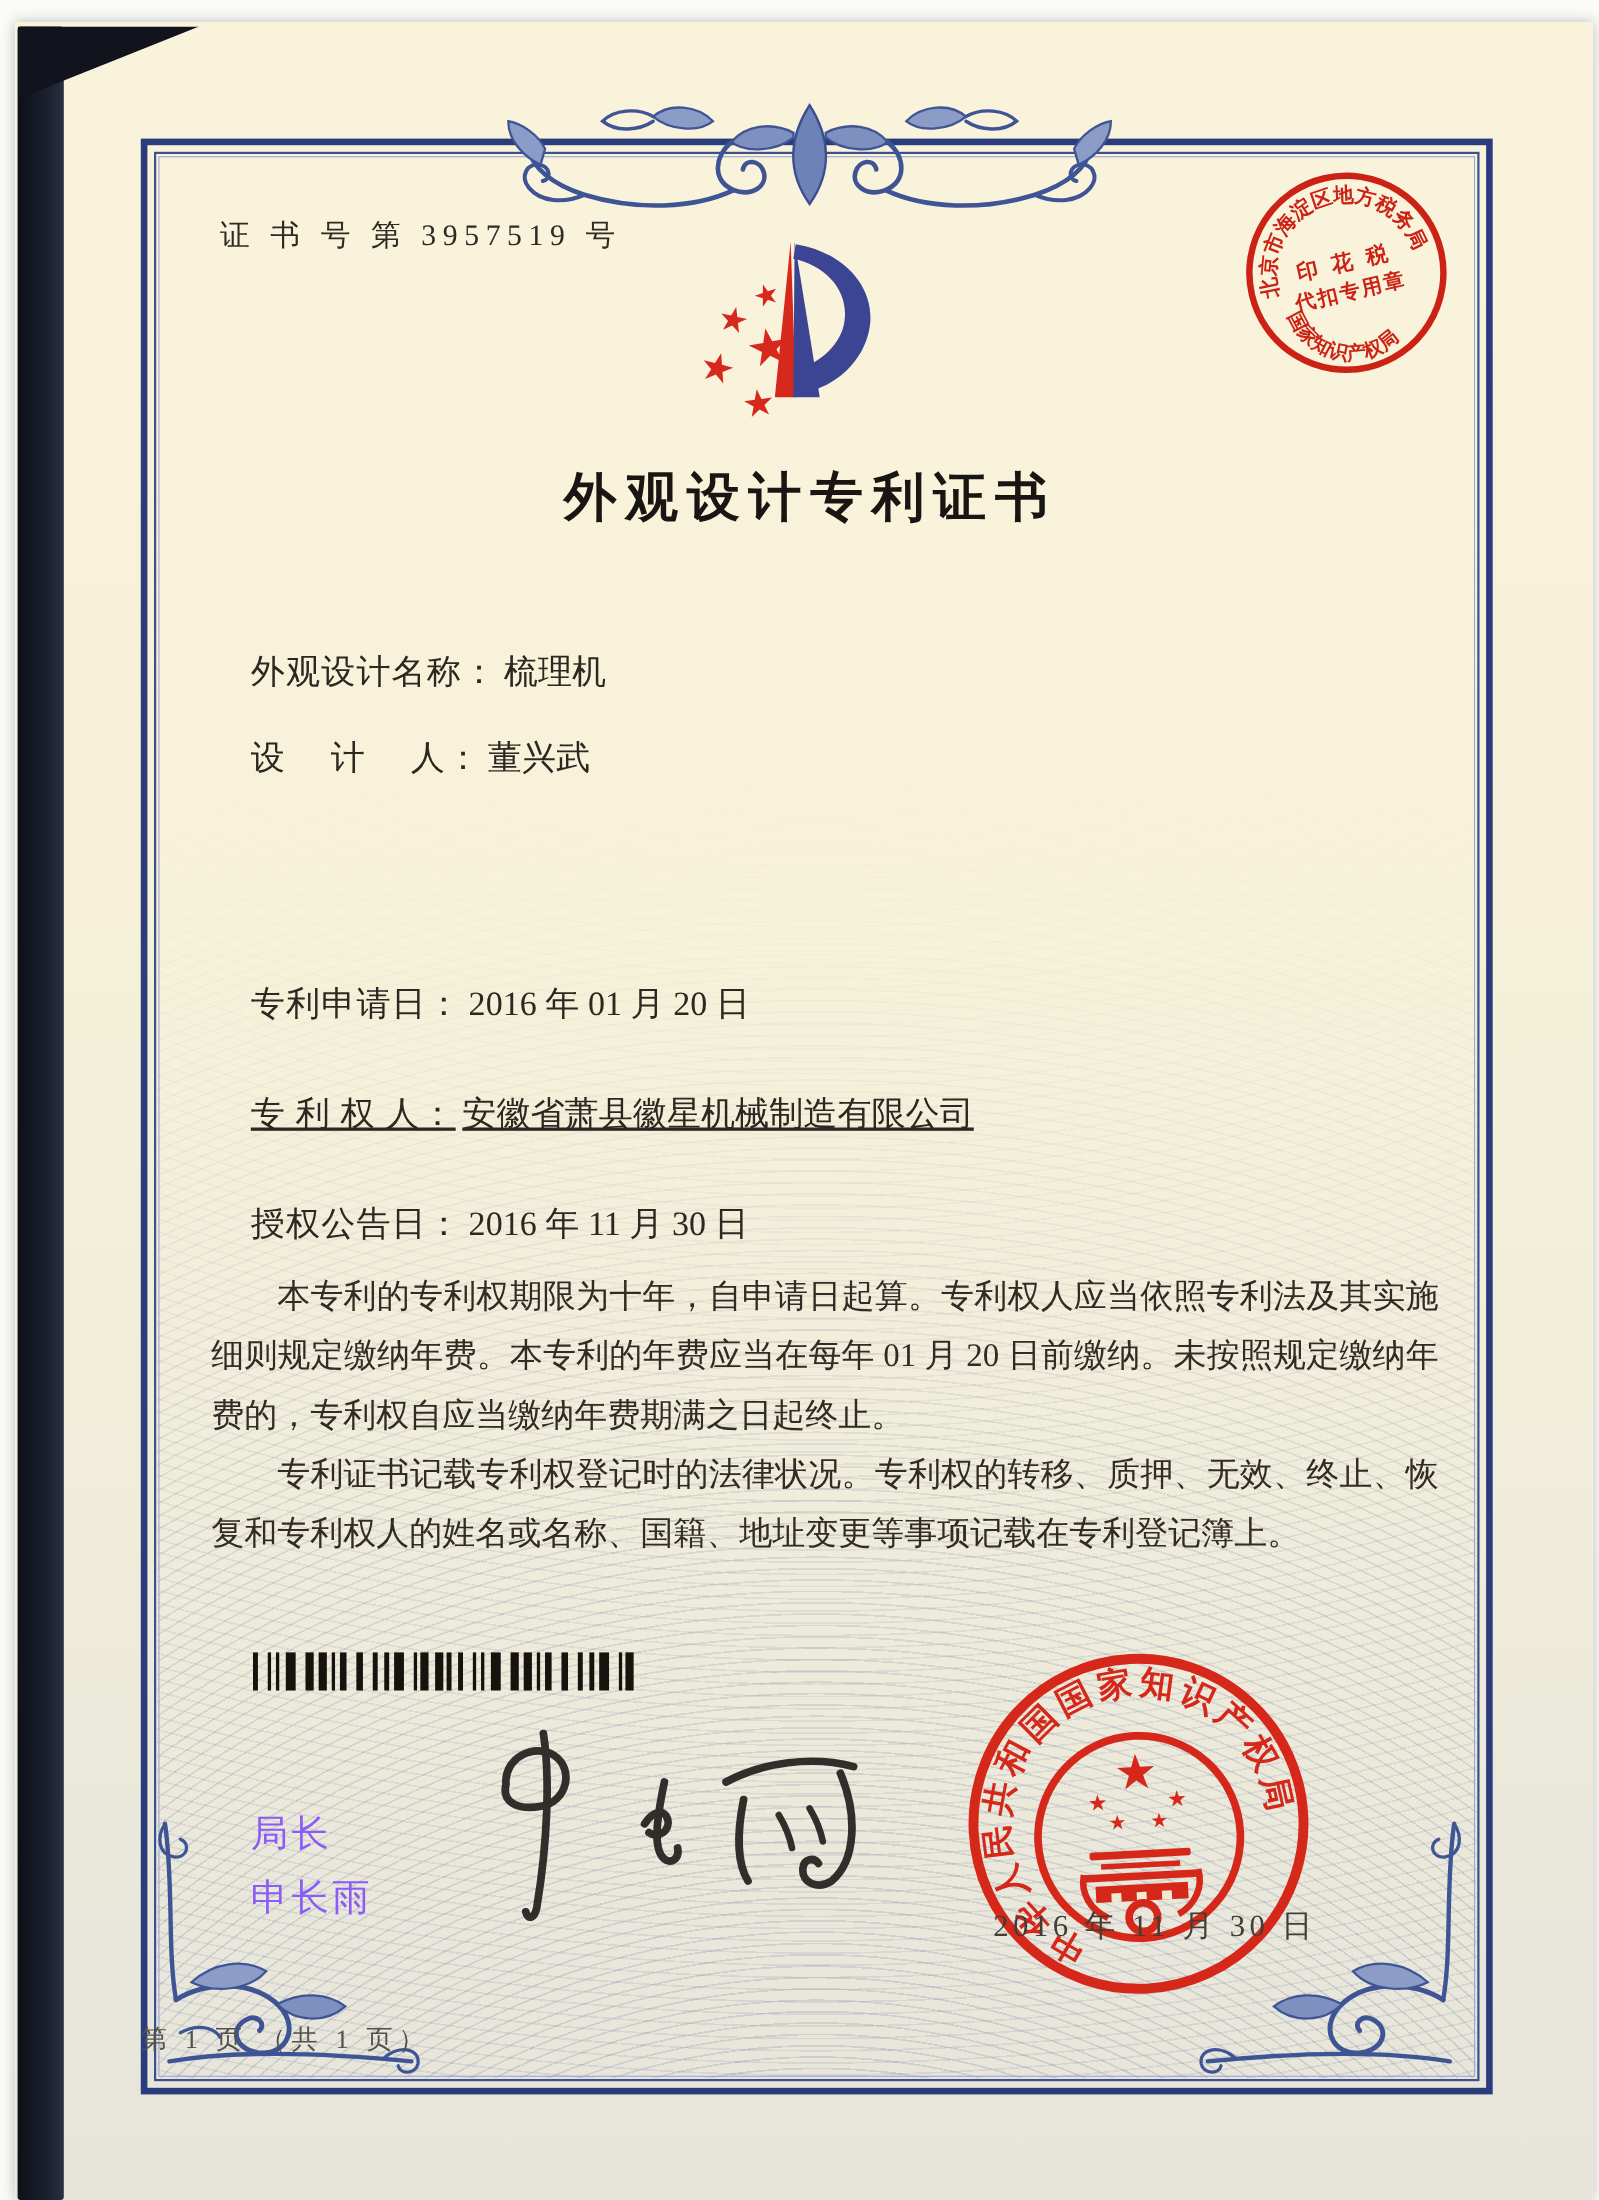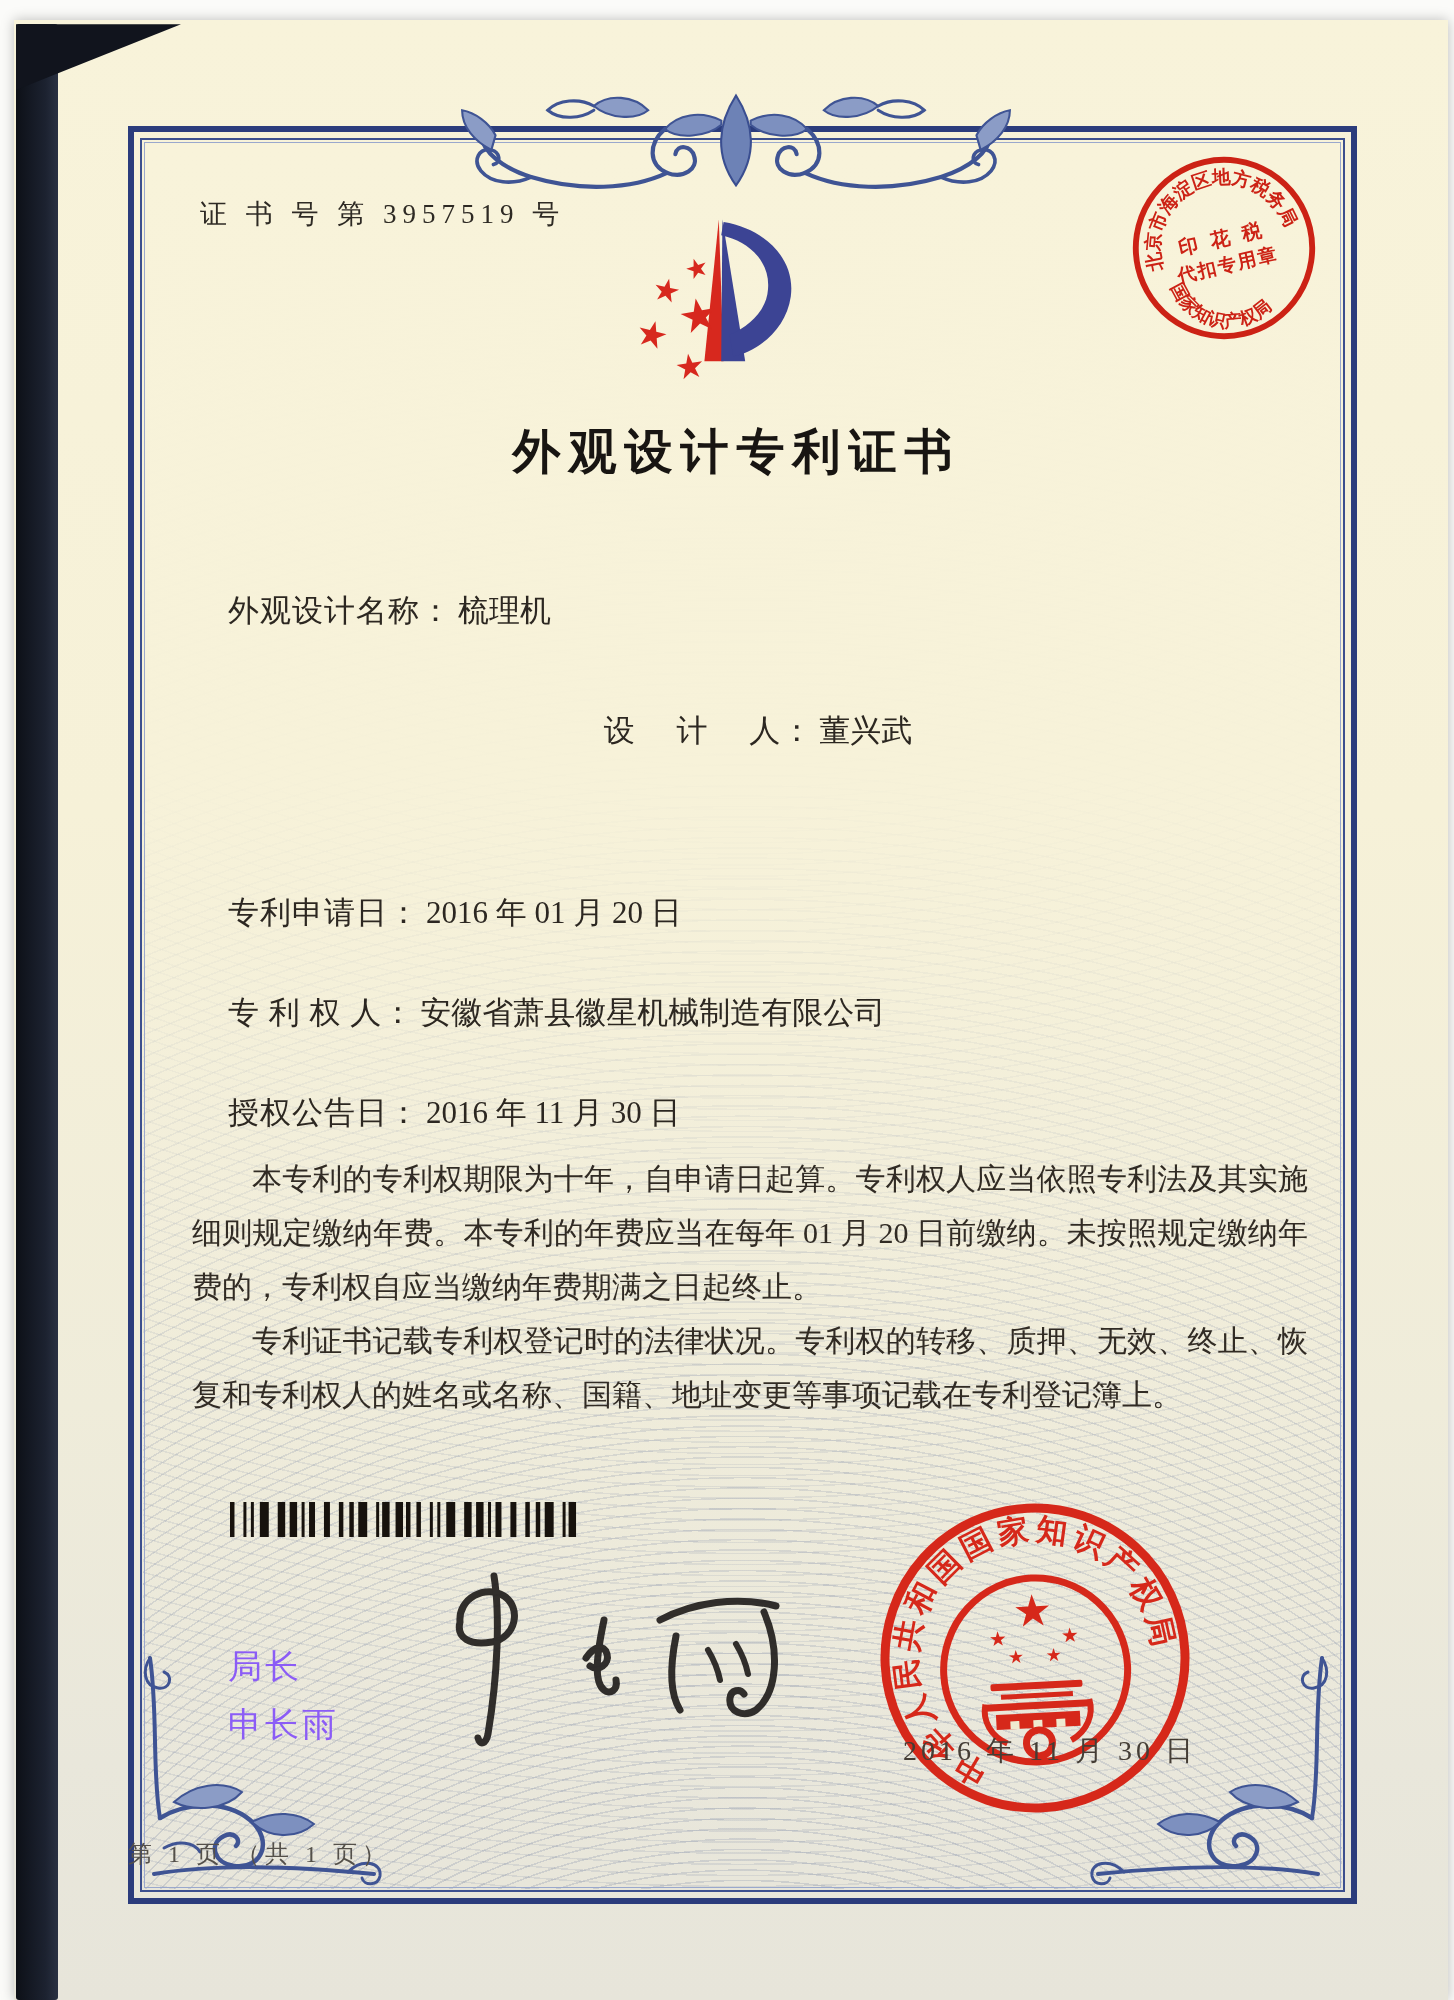--- a/index.html
+++ b/index.html
@@ -130,27 +130,27 @@
       <text x="100" y="97" font-size="20" font-weight="bold" text-anchor="middle" letter-spacing="4">印 花 税</text>
       <text x="100" y="124" font-size="19" font-weight="bold" text-anchor="middle" letter-spacing="2">代扣专用章</text>
     </g>
   </svg>
 
   <div class="title">外观设计专利证书</div>
 
   <div class="field" style="top:590px;">
     <span class="lab">外观设计名称：</span><span class="val">梳理机</span>
   </div>
-  <div class="field" style="top:710px;text-align:center;">
+  <div class="field" style="top:668px;">
     <span class="lab">设　 计　 人：</span><span class="val">董兴武</span>
   </div>
   <div class="field" style="top:892px;">
     <span class="lab">专利申请日：</span><span class="val">2016 年 01 月 20 日</span>
   </div>
-  <div class="field" style="top:992px;">
+  <div class="field" style="top:992px;text-decoration:underline;">
     <span class="lab">专 利 权 人：</span><span class="val">安徽省萧县徽星机械制造有限公司</span>
   </div>
   <div class="field" style="top:1092px;">
     <span class="lab">授权公告日：</span><span class="val">2016 年 11 月 30 日</span>
   </div>
 
   <div class="paras">
     <p>本专利的专利权期限为十年，自申请日起算。专利权人应当依照专利法及其实施细则规定缴纳年费。本专利的年费应当在每年 01 月 20 日前缴纳。未按照规定缴纳年费的，专利权自应当缴纳年费期满之日起终止。</p>
     <p>专利证书记载专利权登记时的法律状况。专利权的转移、质押、无效、终止、恢复和专利权人的姓名或名称、国籍、地址变更等事项记载在专利登记簿上。</p>
   </div>

